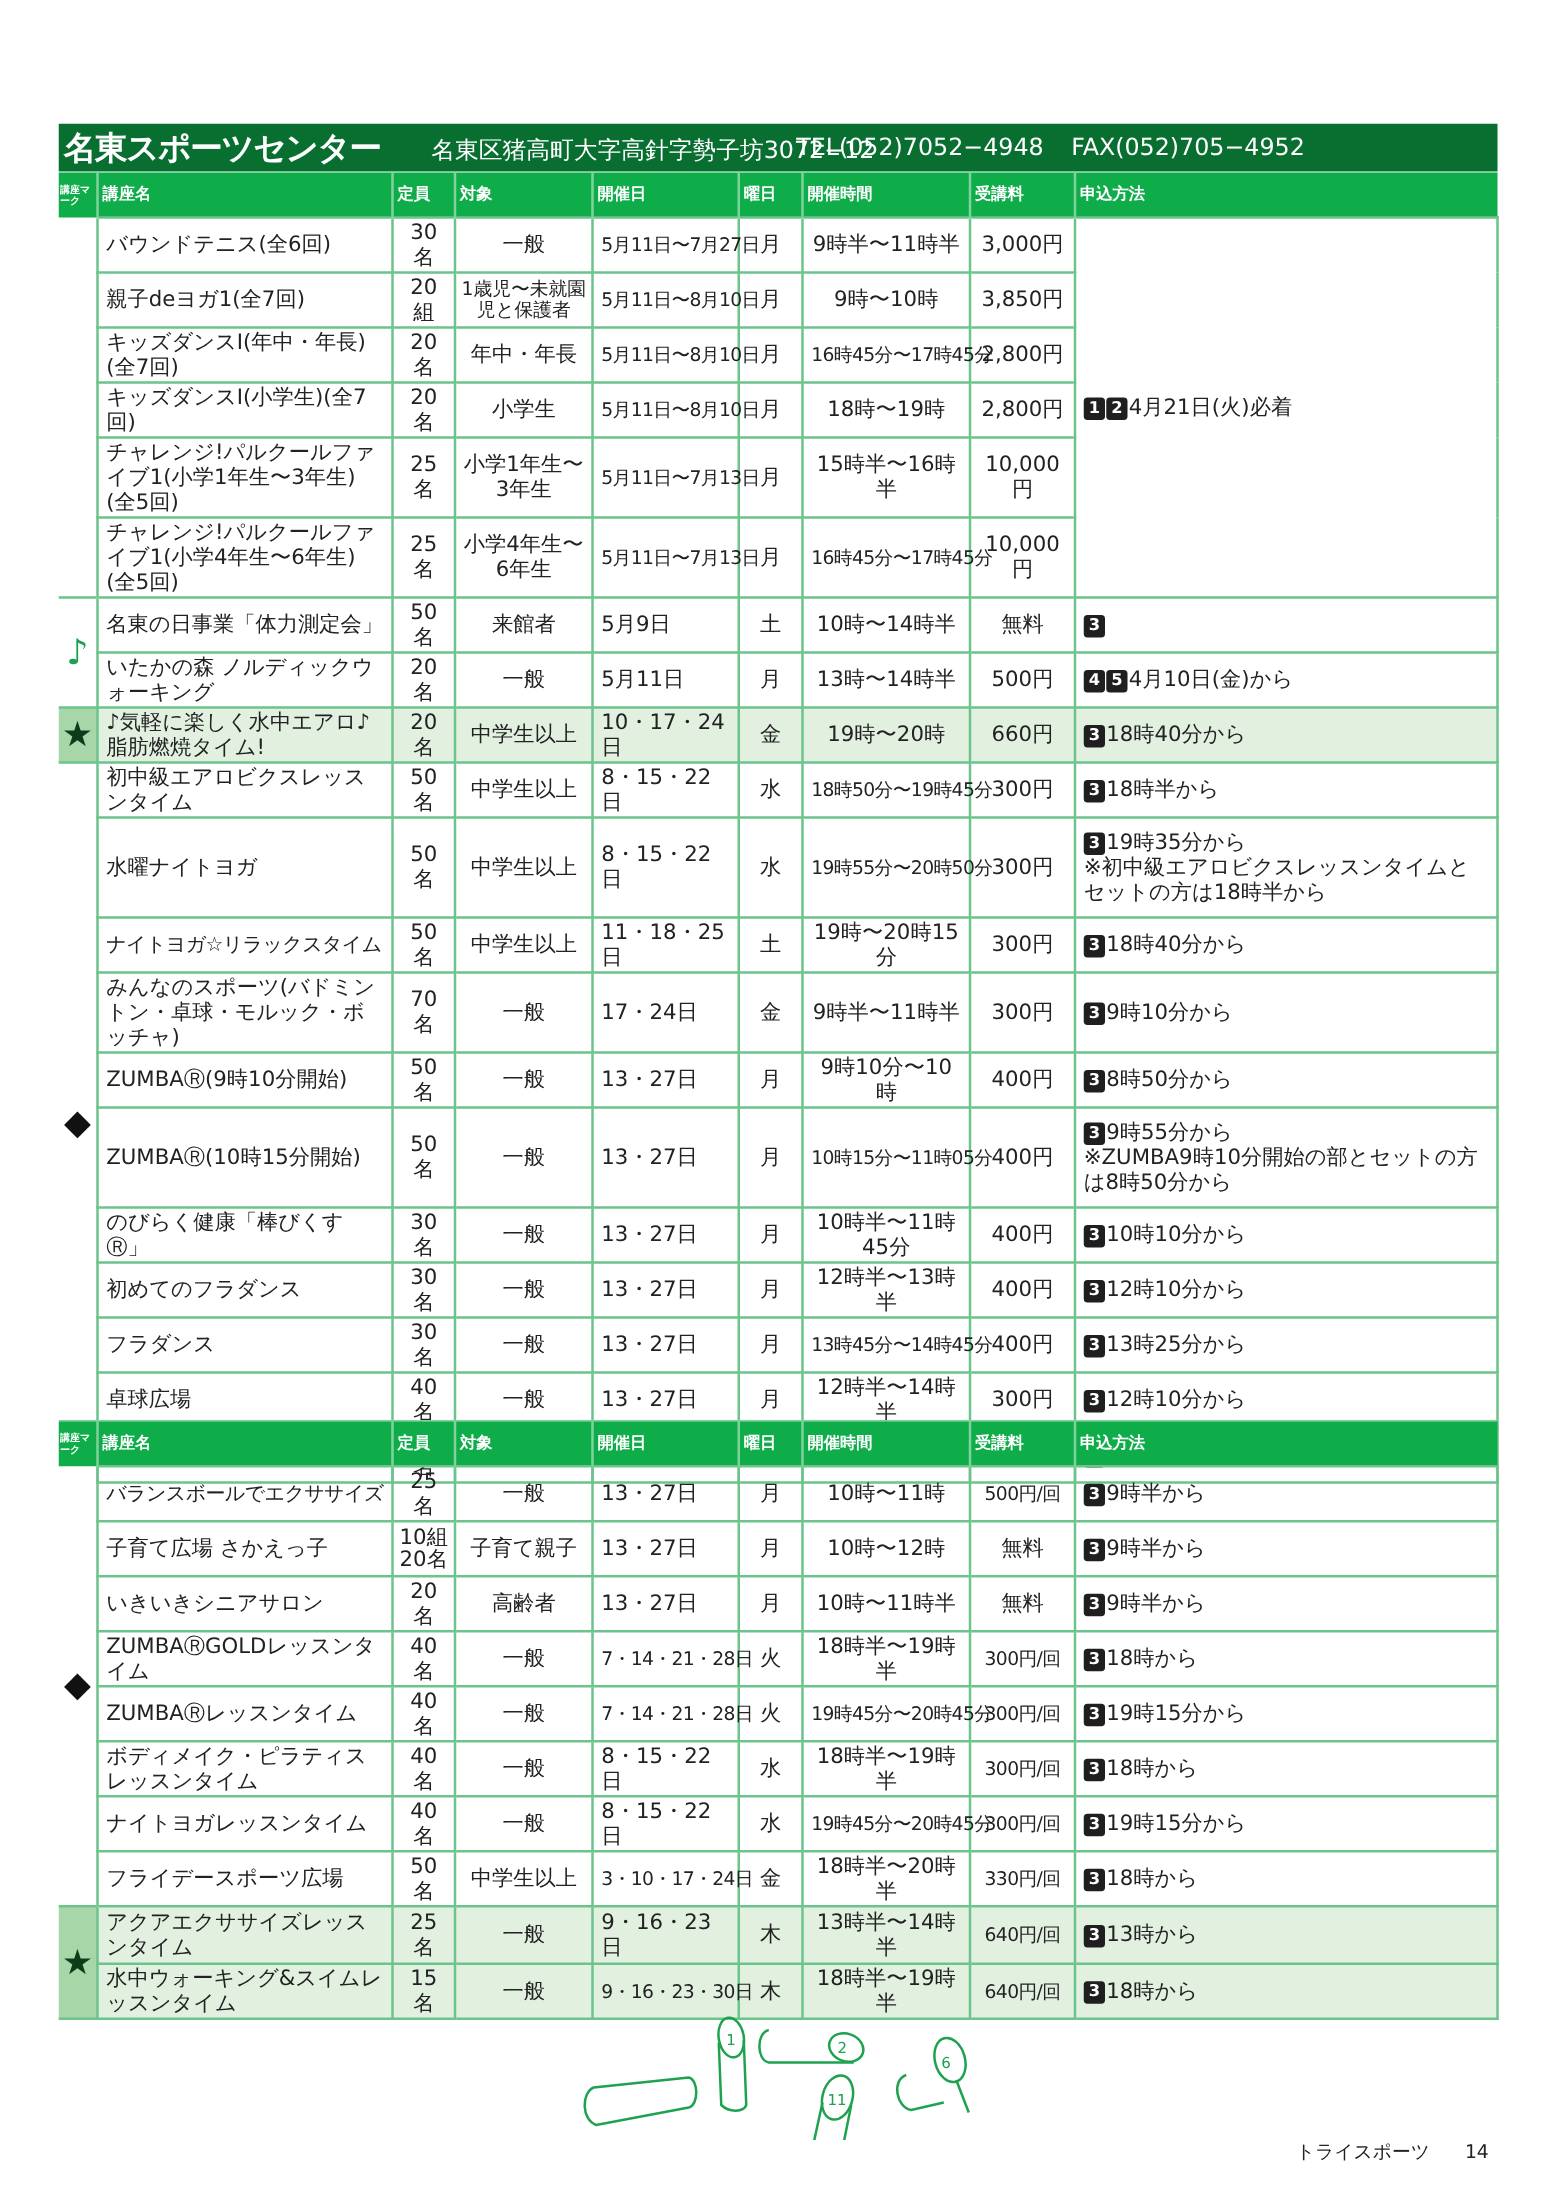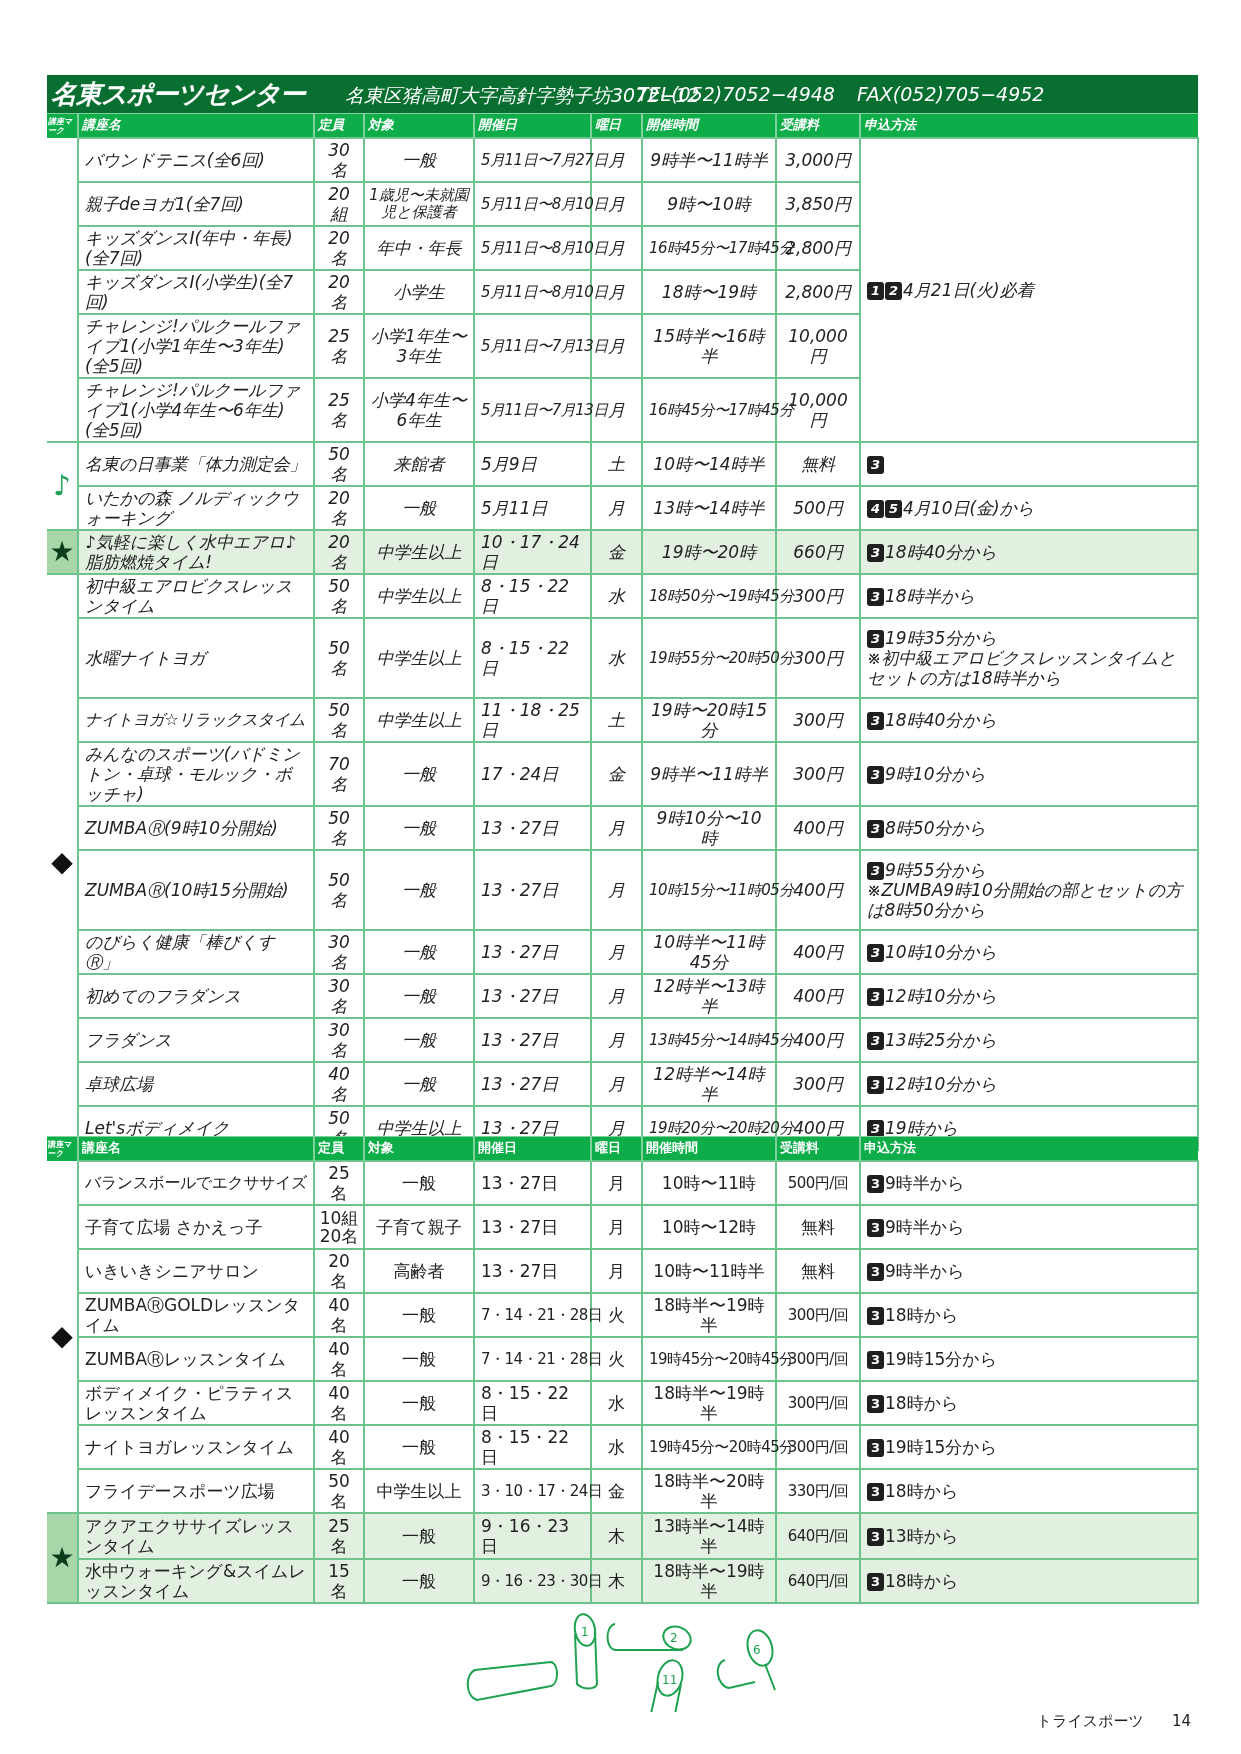--- a/index.html
+++ b/index.html
@@ -14,21 +14,21 @@
     }
     .title-bar .name {
       font-size: 26px; font-weight: bold; padding-left: 4px; letter-spacing: -1px; width: 300px;
     }
     .title-bar .addr { font-size: 19px; position: absolute; left: 298px; top: 8px; }
     .title-bar .tel { font-size: 19px; position: absolute; top: 8px; text-align: right; }
     .title-bar .fax { font-size: 19px; position: absolute; top: 8px; }
     table { border-collapse: collapse; width: 1151px; table-layout: fixed; }
     th {
       background: #0ead4a; color: #fff; font-size: 13px; font-weight: bold; text-align: left;
-      padding: 2px 3px; height: 24px; border-left: 2px solid #7fd29c; border-top: 1px solid #7fd29c;
+      padding: 2px 3px; height: 36px; border-left: 2px solid #7fd29c; border-top: 1px solid #7fd29c;
     }
     th.mark-h { font-size: 8px; line-height: 9px; padding: 1px; border-left: none; }
     td {
       font-size: 17px; border: 2px solid #6cc48c; padding: 1px 6px; line-height: 20px;
       vertical-align: middle;
     }
     td.mark {
       border-left: none; border-top: none; border-bottom: none; text-align: center; font-size: 28px;
       padding: 0;
     }
@@ -49,21 +49,21 @@
     .mark-diamond { color: #111; }
     .page-footer {
       position: absolute; right: 50px; top: 1712px; font-size: 15px; color: #222;
     }
     .page-footer span { margin-left: 28px; text-align: center; }
     .illustration { position: absolute; left: 455px; top: 1592px; }
   </style>
 </head>
 <body>
 
-<div class="section" style="top:75px;font-style:italic;">
+<div class="section" style="top:99px;">
   <div class="title-bar">
     <span class="name">名東スポーツセンター</span>
     <span class="addr">名東区猪高町大字高針字勢子坊3072−12</span>
     <span class="tel" style="left:590px;">TEL(052)7052−4948</span>
     <span class="fax" style="left:810px;">FAX(052)705−4952</span>
   </div>
   <table>
     <colgroup>
       <col style="width:31px">
         <col style="width:236px">

